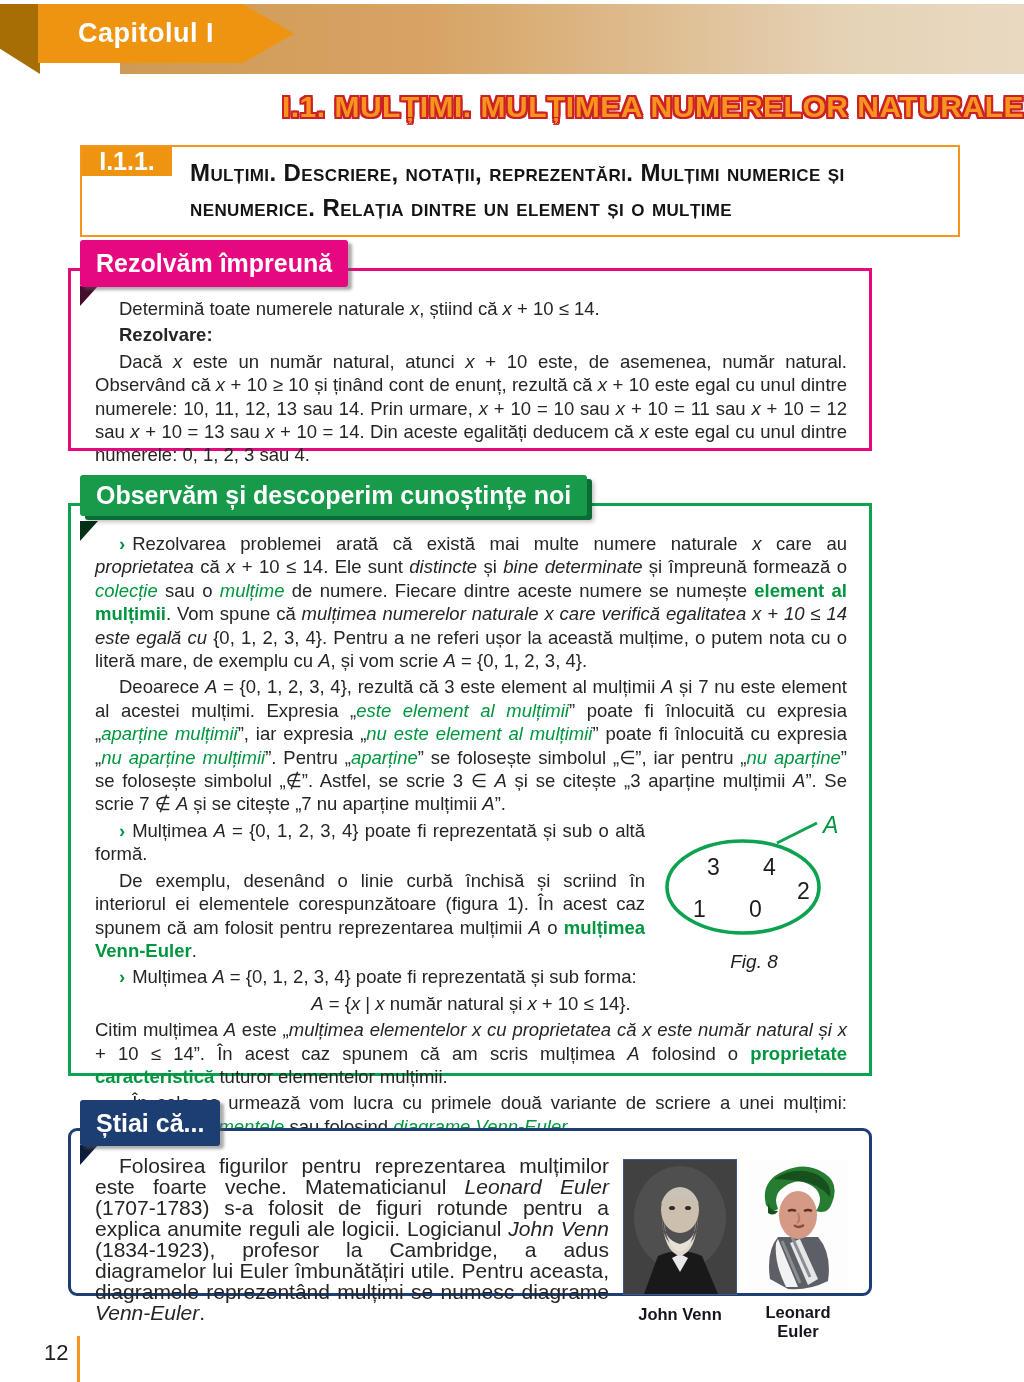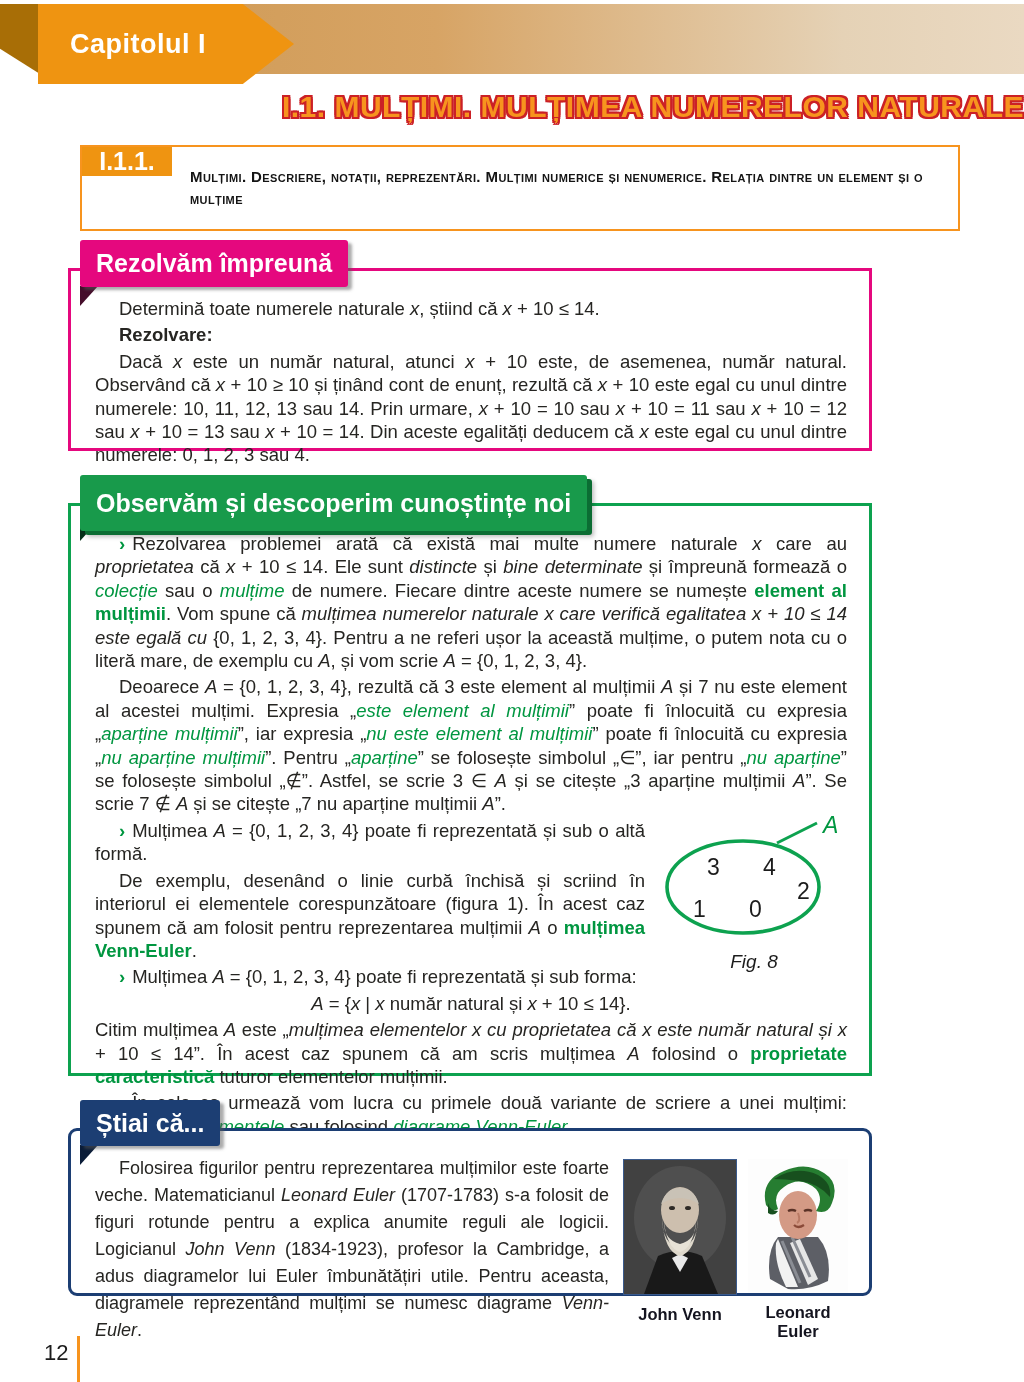--- a/index.html
+++ b/index.html
@@ -10,53 +10,53 @@
   }
   html,body{margin:0;padding:0;}
   body{width:1024px;height:1382px;background:#fff;font-family:"Liberation Sans","DejaVu Sans",sans-serif;color:var(--text);}
   .page{position:relative;width:1024px;height:1382px;overflow:hidden;background:#fff;}
 
   
   .chapter-band{position:absolute;top:4px;left:120px;right:0;height:70px;
     background:linear-gradient(90deg,#cf9a55 0%,#d7a465 35%,#e5d2b6 80%,#ead9c2 100%);}
   .chapter-fold{position:absolute;top:4px;left:0;width:40px;height:70px;background:var(--orange_dark);
     clip-path:polygon(0 0,100% 0,100% 100%,0 64%);}
-  .chapter-arrow{position:absolute;top:4px;left:38px;width:256px;height:80px;background:var(--orange);
+  .chapter-arrow{position:absolute;top:4px;left:38px;width:256px;height:59px;background:var(--orange);
     clip-path:polygon(0 0,80% 0,100% 50%,80% 100%,0 100%);
-    display:flex;align-items:center;padding-left:32px;box-sizing:border-box;
+    display:flex;align-items:center;padding-left:40px;box-sizing:border-box;
     color:#fff;font-size:27px;font-weight:bold;letter-spacing:0.5px;}
 
   
   .main-title{position:absolute;top:90px;left:0;width:100%;text-align:right;
     font-size:30px;font-weight:bold;color:var(--title_orange);letter-spacing:0.5px;
     text-shadow:-2px -2px 0 var(--title_outline),2px -2px 0 var(--title_outline),
       -2px 2px 0 var(--title_outline),2px 2px 0 var(--title_outline),
       0 -2px 0 var(--title_outline),0 2px 0 var(--title_outline),
       -2px 0 0 var(--title_outline),2px 0 0 var(--title_outline);}
 
   
   .section-box{position:absolute;top:145px;left:80px;width:880px;box-sizing:border-box;
     border:2px solid var(--title_orange);background:#fff;display:flex;align-items:flex-start;}
   .section-number{background:var(--orange);color:#fff;font-weight:bold;font-size:25px;
     display:flex;align-items:center;justify-content:center;min-width:90px;}
-  .section-title{padding:19px 18px;font-weight:bold;font-size:15px;font-variant:small-caps;
+  .section-title{padding:9px 18px;font-weight:bold;font-size:24px;font-variant:small-caps;
     letter-spacing:0.4px;line-height:1.45;color:#141414;}
 
   
   .panel{position:absolute;left:68px;width:804px;box-sizing:border-box;background:#fff;}
   .tab{position:absolute;left:80px;z-index:3;display:flex;align-items:center;
     color:#fff;font-weight:bold;font-size:25px;padding:0 16px;border-radius:3px;}
   .fold{position:absolute;z-index:2;width:18px;height:20px;clip-path:polygon(0 0,100% 0,0 100%);}
 
   .solve-panel{top:268px;height:183px;border:3px solid var(--pink);}
   .solve-tab{top:240px;height:47px;background:var(--pink);box-shadow:4px 3px 3px rgba(90,90,90,.5);}
   .solve-fold{top:286px;left:80px;background:var(--pink_fold);}
 
   .observe-panel{top:503px;height:573px;border:3px solid #0da24f;}
-  .observe-tab{top:475px;height:56px;background:var(--green_header);
+  .observe-tab{top:475px;height:41px;background:var(--green_header);
     box-shadow:5px 4px 0 var(--green_shadow),7px 6px 4px rgba(0,0,0,.25);}
   .observe-fold{top:521px;left:80px;background:var(--green_fold);}
 
   .know-panel{top:1128px;height:168px;border:3px solid var(--navy);border-radius:9px;}
   .know-tab{top:1100px;height:46px;background:var(--navy);box-shadow:4px 3px 3px rgba(90,90,90,.5);}
   .know-fold{top:1145px;left:80px;background:var(--navy_fold);}
 
   
   .box-content{padding:26px 22px 0 24px;font-size:18.5px;line-height:23.4px;color:var(--text);}
   .para{margin:0 0 3px 0;text-align:justify;text-indent:24px;}
@@ -67,21 +67,21 @@
   .s-bi{font-weight:bold;}
   .s-gi{color:var(--green);font-style:italic;}
   .s-gb{color:var(--green);font-weight:bold;}
 
   
   .venn-figure{float:right;width:186px;margin:-6px 0 4px 16px;text-align:center;}
   .venn-caption{font-style:italic;font-size:19px;margin-top:2px;color:#1c1c1c;}
 
   
   .know-flex{display:flex;padding:24px 18px 0 24px;}
-  .know-text{flex:1;font-size:18px;line-height:27px;padding-right:14px;}
+  .know-text{flex:1;font-size:21px;line-height:21px;padding-right:14px;}
   .know-text .para{margin:0;}
   .portraits{width:228px;display:flex;gap:8px;align-items:flex-start;margin-top:4px;}
   .portrait-fig{text-align:center;}
   .portrait-frame{border:1px solid #3a5a8c;}
   .portrait-caption{font-weight:bold;font-size:16.5px;margin-top:6px;color:#14141f;}
 
   
   .page-number{position:absolute;left:44px;top:1340px;font-size:22px;color:#1c1c1c;}
   .page-rule{position:absolute;left:77px;top:1336px;width:3px;height:46px;background:var(--title_orange);}
 </style>

